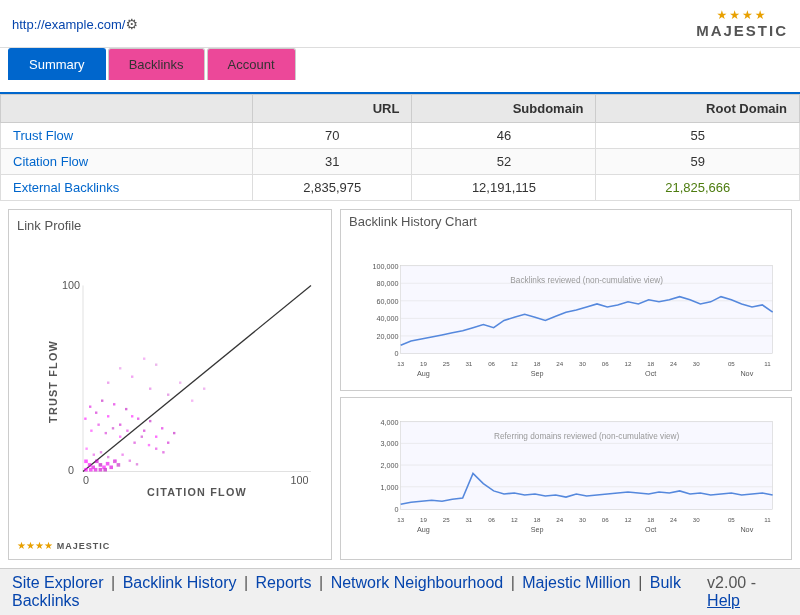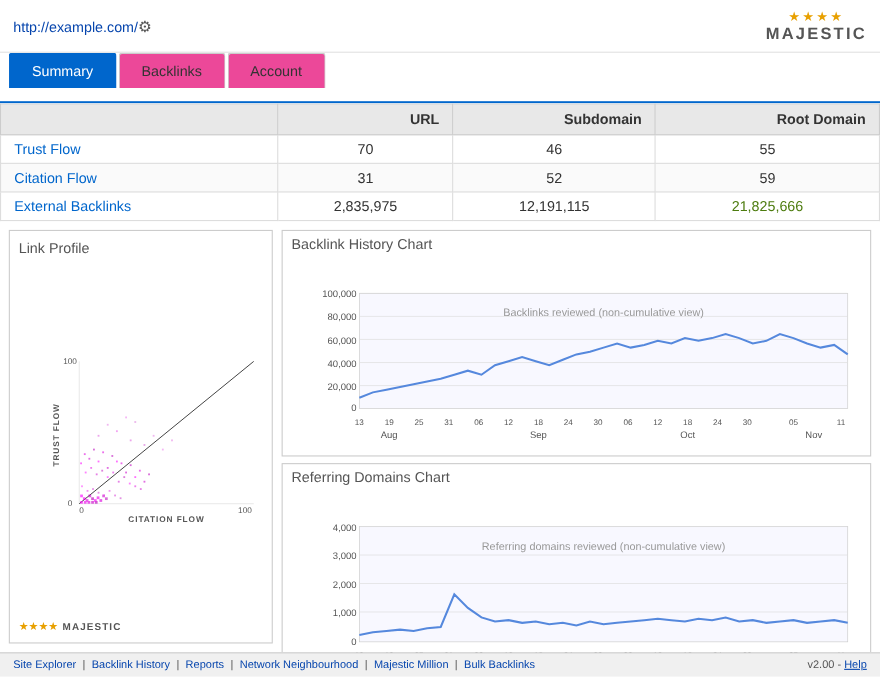--- a/index.html
+++ b/index.html
@@ -29,32 +29,32 @@
     #data-table th:first-child { text-align: left; }
     #data-table td { padding: 5px 12px; border: 1px solid #ddd; text-align: center; font-size: 13px; }
     #data-table td:first-child { text-align: left; color: #0066cc; }
     #data-table tr:nth-child(even) { background: #fafafa; }
     .value-orange { color: #4d7c0f; }
 
     
     #charts-section { display: flex; flex: 1; padding: 8px; gap: 8px; min-height: 0; }
 
     
-    #scatter-panel { width: 240px; border: 1px solid #ccc; background: #fff; padding: 8px; display: flex; flex-direction: column; flex-shrink: 0; }
+    #scatter-panel { width: 324px; border: 1px solid #ccc; background: #fff; padding: 8px; display: flex; flex-direction: column; flex-shrink: 0; }
     #scatter-title { font-size: 13px; color: #555; margin-bottom: 4px; }
 
     
     #right-panel { flex: 1; display: flex; flex-direction: column; gap: 6px; min-width: 0; }
 
     .chart-section { border: 1px solid #ccc; background: #fff; padding: 4px 8px; display: flex; flex-direction: column; flex: 1; gap: 28px; }
     .chart-section-title { font-size: 13px; color: #555; font-weight: normal; margin-bottom: 2px; }
     .line-chart-container { flex: 1; position: relative; min-height: 0; }
 
     
-    #footer { background: #f0f0f0; border-top: 1px solid #ccc; padding: 5px 12px; display: flex; justify-content: space-between; align-items: center; font-size: 10px; }
+    #footer { background: #f0f0f0; border-top: 1px solid #ccc; padding: 5px 12px; display: flex; justify-content: flex-end; align-items: center; font-size: 16px; }
     #footer-links a { color: #0645ad; text-decoration: none; }
     #footer-links span { color: #555; margin: 0 3px; }
     #footer-version { color: #555; }
     #footer-version a { color: #0645ad; text-decoration: underline; }
 
     .scatter-wrap { flex: 1; position: relative; min-height: 120px; margin-left: 30px; }
   </style>
 </head>
 <body>
 
@@ -251,21 +251,20 @@
 
               <text x="72" y="112" font-size="7" fill="#555" text-anchor="middle">Aug</text>
               <text x="182" y="112" font-size="7" fill="#555" text-anchor="middle">Sep</text>
               <text x="292" y="112" font-size="7" fill="#555" text-anchor="middle">Oct</text>
               <text x="385" y="112" font-size="7" fill="#555" text-anchor="middle">Nov</text>
             </svg>
           </div>
         </div>
 
         <div class="chart-section">
-          <div class="chart-section-title">Referring Domains Chart</div>
           <div class="line-chart-container">
             <svg viewBox="0 0 420 120" style="width:100%;height:100%;">
 
               <rect x="50" y="5" width="360" height="85" fill="#f8f8ff" stroke="#ccc" stroke-width="0.5"></rect>
 
               <line x1="50" y1="5" x2="410" y2="5" stroke="#ddd" stroke-width="0.5"></line>
               <line x1="50" y1="26" x2="410" y2="26" stroke="#ddd" stroke-width="0.5"></line>
               <line x1="50" y1="47" x2="410" y2="47" stroke="#ddd" stroke-width="0.5"></line>
               <line x1="50" y1="68" x2="410" y2="68" stroke="#ddd" stroke-width="0.5"></line>
 

